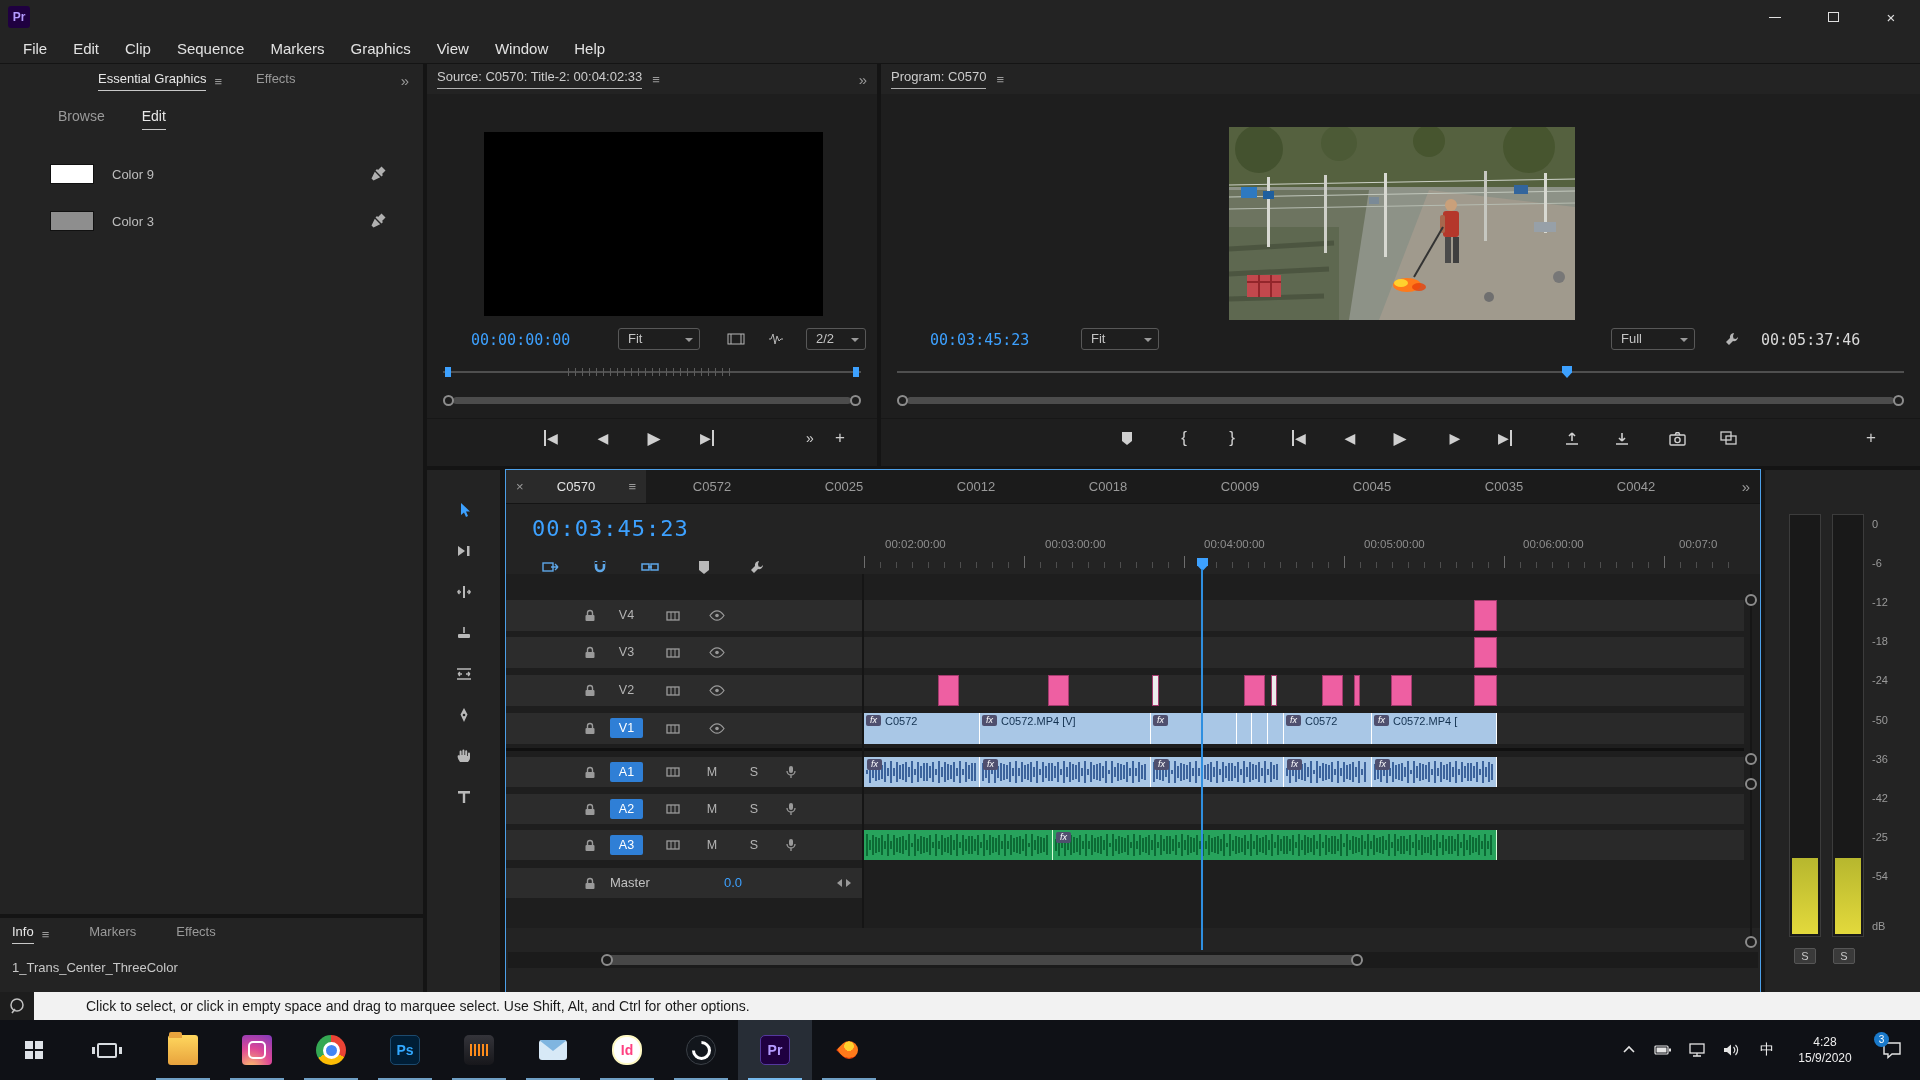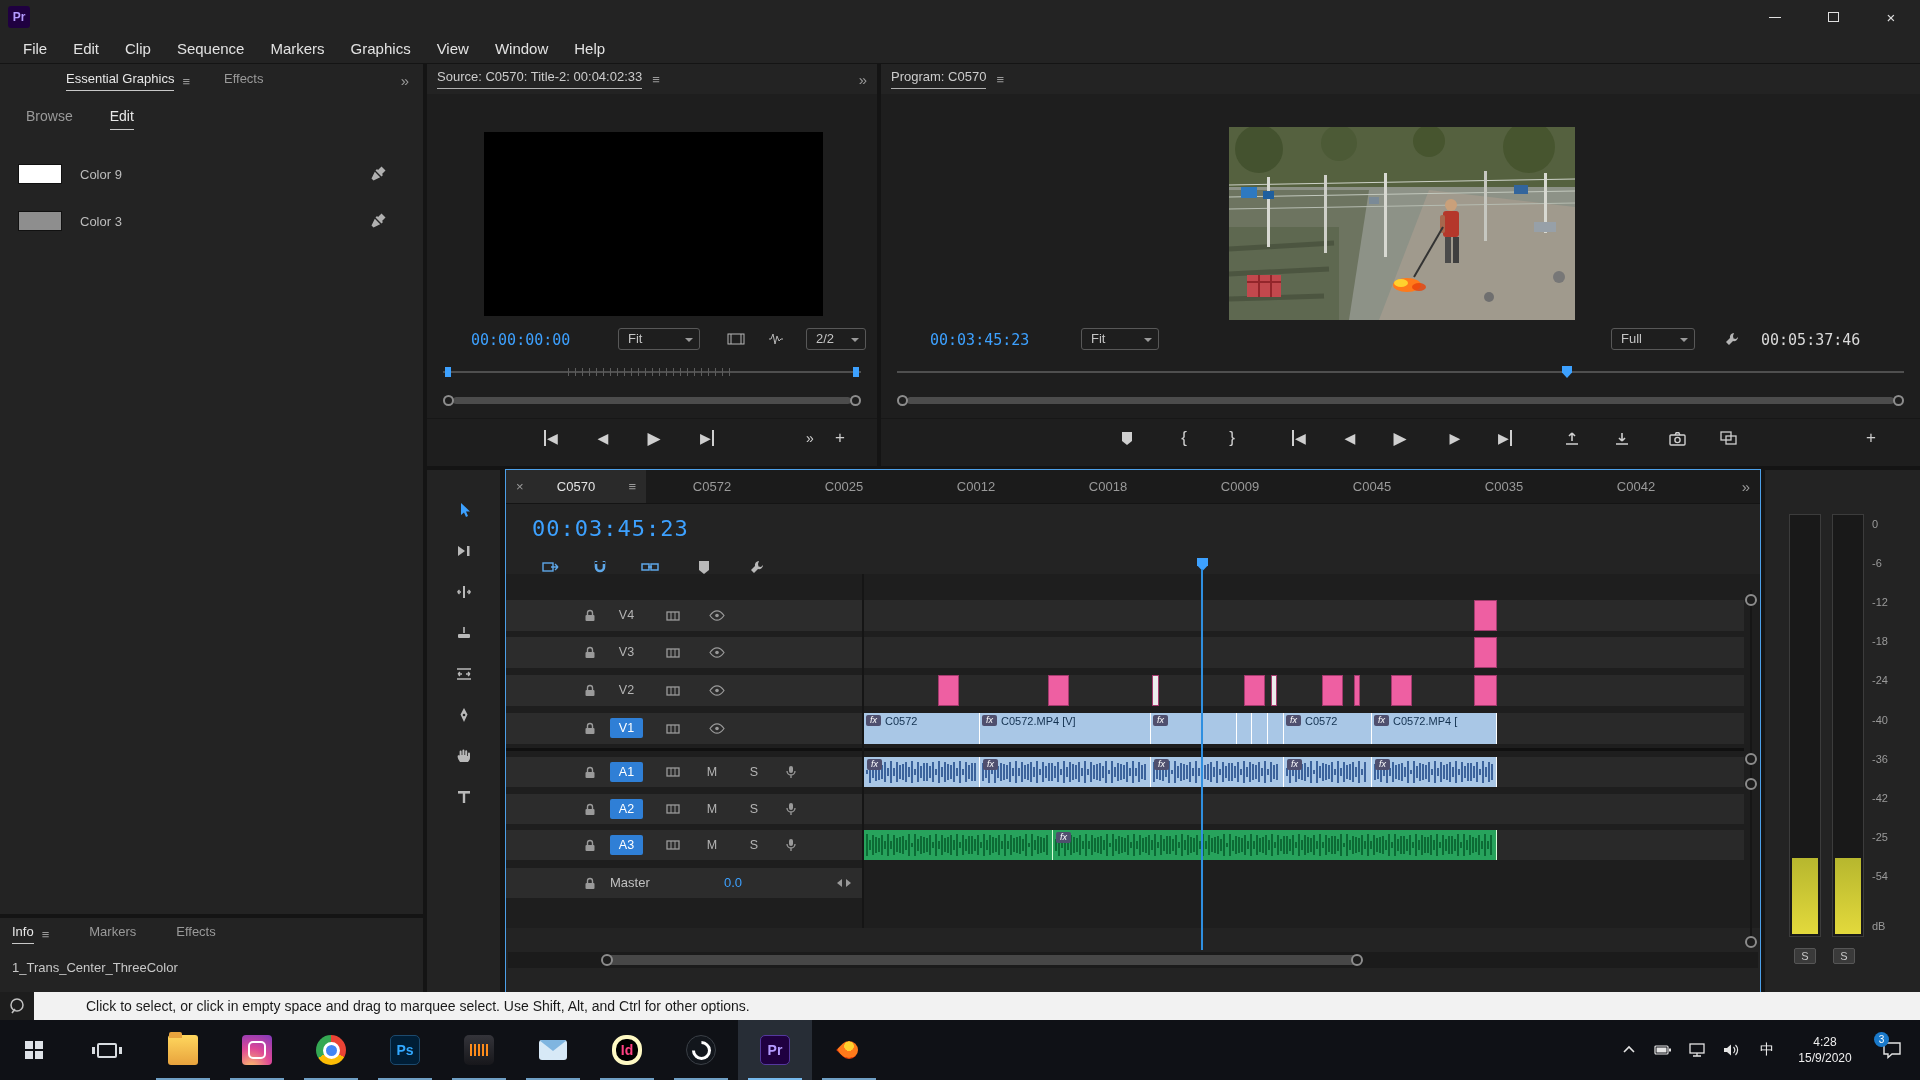--- a/index.html
+++ b/index.html
@@ -17,21 +17,21 @@
   .ic-min { width:12px; height:1px; background:#e0e0e0; display:inline-block; }
   .ic-max { width:11px; height:10px; border:1px solid #e0e0e0; display:inline-block; }
 
   
   .menubar { height:30px; background:#232323; display:flex; align-items:center; padding-left:12px; gap:4px; border-bottom:1px solid #141414; }
   .menu-item { font-size:15px; color:#e2e2e2; padding:3px 11px; }
 
   
   .workspace { position:relative; width:1920px; height:928px; background:#141414; }
   .panel { position:absolute; background:#232323; overflow:hidden; }
-  .graphics-panel { left:0; top:0; width:423px; height:850px; }
+  .graphics-panel { left:0; top:0; width:423px; height:850px;padding-left:32px; }
   .info-panel { left:0; top:854px; width:423px; height:74px; }
   .source-panel { left:427px; top:0; width:450px; height:402px; }
   .program-panel { left:881px; top:0; width:1039px; height:402px; }
   .tools-panel { left:427px; top:406px; width:73px; height:522px; }
   .timeline-panel { left:506px; top:406px; width:1254px; height:522px; outline:1px solid #4c9fe8; }
   .meters-panel { left:1765px; top:406px; width:155px; height:522px; }
 
   
   .ptabbar { height:34px; display:flex; align-items:center; position:relative; font-size:13px; }
   .graphics-panel .ptabbar { padding-left:66px; gap:34px; }
@@ -212,21 +212,21 @@
   .ticon.photo-app::after { content:""; width:14px; height:14px; border:2px solid #fff; border-radius:5px; }
   .ticon.chrome { border-radius:50%; background:conic-gradient(#ea4335 0 33%,#fbbc05 0 66%,#34a853 0 100%); }
   .ticon.chrome::after { content:""; width:11px; height:11px; background:#4285f4; border:3px solid #fff; border-radius:50%; }
   .ticon.photoshop { background:#001e36; color:#31a8ff; border:1px solid #1c4a6e; border-radius:5px; }
   .ticon.audio-app { background:linear-gradient(#34343a,#17171b); border-radius:5px; }
   .ticon.audio-app::after { content:""; width:18px; height:12px;
      background:repeating-linear-gradient(90deg,#ff8c1a 0 2px,transparent 2px 4px); }
   .ticon.mail { background:#d7e9f7; border-radius:3px; width:28px; height:20px; overflow:hidden; }
   .ticon.mail::before { content:""; position:absolute; top:0; left:0; border-left:14px solid transparent;
      border-right:14px solid transparent; border-top:11px solid #7fb5e0; }
-  .ticon.indesign { background:#000000; color:#ff4081; border:4px solid #fef9c3; border-radius:14px; }
+  .ticon.indesign { background:#ffffff; color:#ff4081; border:2px solid #fef9c3; border-radius:14px; }
   .ticon.obs { border-radius:50%; background:#12161c; border:1px solid #3a3f46; }
   .ticon.obs::after { content:""; width:13px; height:13px; border-radius:50%; border:3px solid #fff;
      border-left-color:transparent; transform:rotate(45deg); }
   .ticon.premiere { background:#1f0040; color:#b49aff; border:1px solid #54389e; border-radius:5px; }
   .ticon.flame-app { background:transparent; }
   .ticon.flame-app::before { content:""; width:18px; height:18px;
      background:radial-gradient(circle at 65% 65%,#ffd12e 0 28%,#ff7a1a 30% 68%,#e8420a 70%);
      border-radius:50% 0 50% 50%; transform:rotate(-135deg); }
   .tray { position:absolute; right:0; top:0; height:60px; display:flex; align-items:center; }
   .tray-ic { width:34px; display:flex; align-items:center; justify-content:center; color:#e4e4e4; }
@@ -633,20 +633,32 @@
             <path d="M1 1h10v9l-5 4-5-4z" fill="currentColor"></path>
           </svg>
         </span>
       <span class="tl-tool gray-ic" style="left:240px;">
         <svg width="16" height="16" viewBox="0 0 16 16">
             <path d="M10 2a4 4 0 0 0-4 5L2 11l3 3 4-4a4 4 0 0 0 5-4l-2 2-2.5-.5L9 5z" fill="currentColor"></path>
           </svg>
         </span>
     </div>
 
+    <div class="tl-ruler">
+      <div>
+
+      <span class="rlabel" style="left: 21px;">00:02:00:00</span>
+          <span class="rlabel" style="left: 181px;">00:03:00:00</span>
+          <span class="rlabel" style="left: 340px;">00:04:00:00</span>
+          <span class="rlabel" style="left: 500px;">00:05:00:00</span>
+          <span class="rlabel" style="left: 659px;">00:06:00:00</span>
+          <span class="rlabel" style="left: 815px;">00:07:0</span>
+        </div>
+      <div class="rticks"></div>
+    </div>
 
     <div class="workbar">
       <div class="wb-yellow">
 
       <div class="wb-red" style="left: 70px; width: 26px;"></div>
           <div class="wb-red" style="left: 180px; width: 26px;"></div>
           <div class="wb-red" style="left: 284px; width: 12px;"></div>
           <div class="wb-red" style="left: 376px; width: 28px;"></div>
           <div class="wb-red" style="left: 452px; width: 44px;"></div>
           <div class="wb-red" style="left: 522px; width: 28px;"></div>
@@ -1394,21 +1406,21 @@
     <div class="meter-bar" style="left:67px;">
         <div class="fill"></div>
       </div>
     <div class="meter-ticks">
 
     <span class="mtick">0</span>
         <span class="mtick">-6</span>
         <span class="mtick">-12</span>
         <span class="mtick">-18</span>
         <span class="mtick">-24</span>
-        <span class="mtick">-40</span>
+        <span class="mtick">-50</span>
         <span class="mtick">-36</span>
         <span class="mtick">-42</span>
         <span class="mtick">-25</span>
         <span class="mtick">-54</span>
       </div>
     <div class="meter-db">dB</div>
     <div class="solo-btn" style="left:29px;">S</div>
     <div class="solo-btn" style="left:68px;">S</div>
   </section>
 

